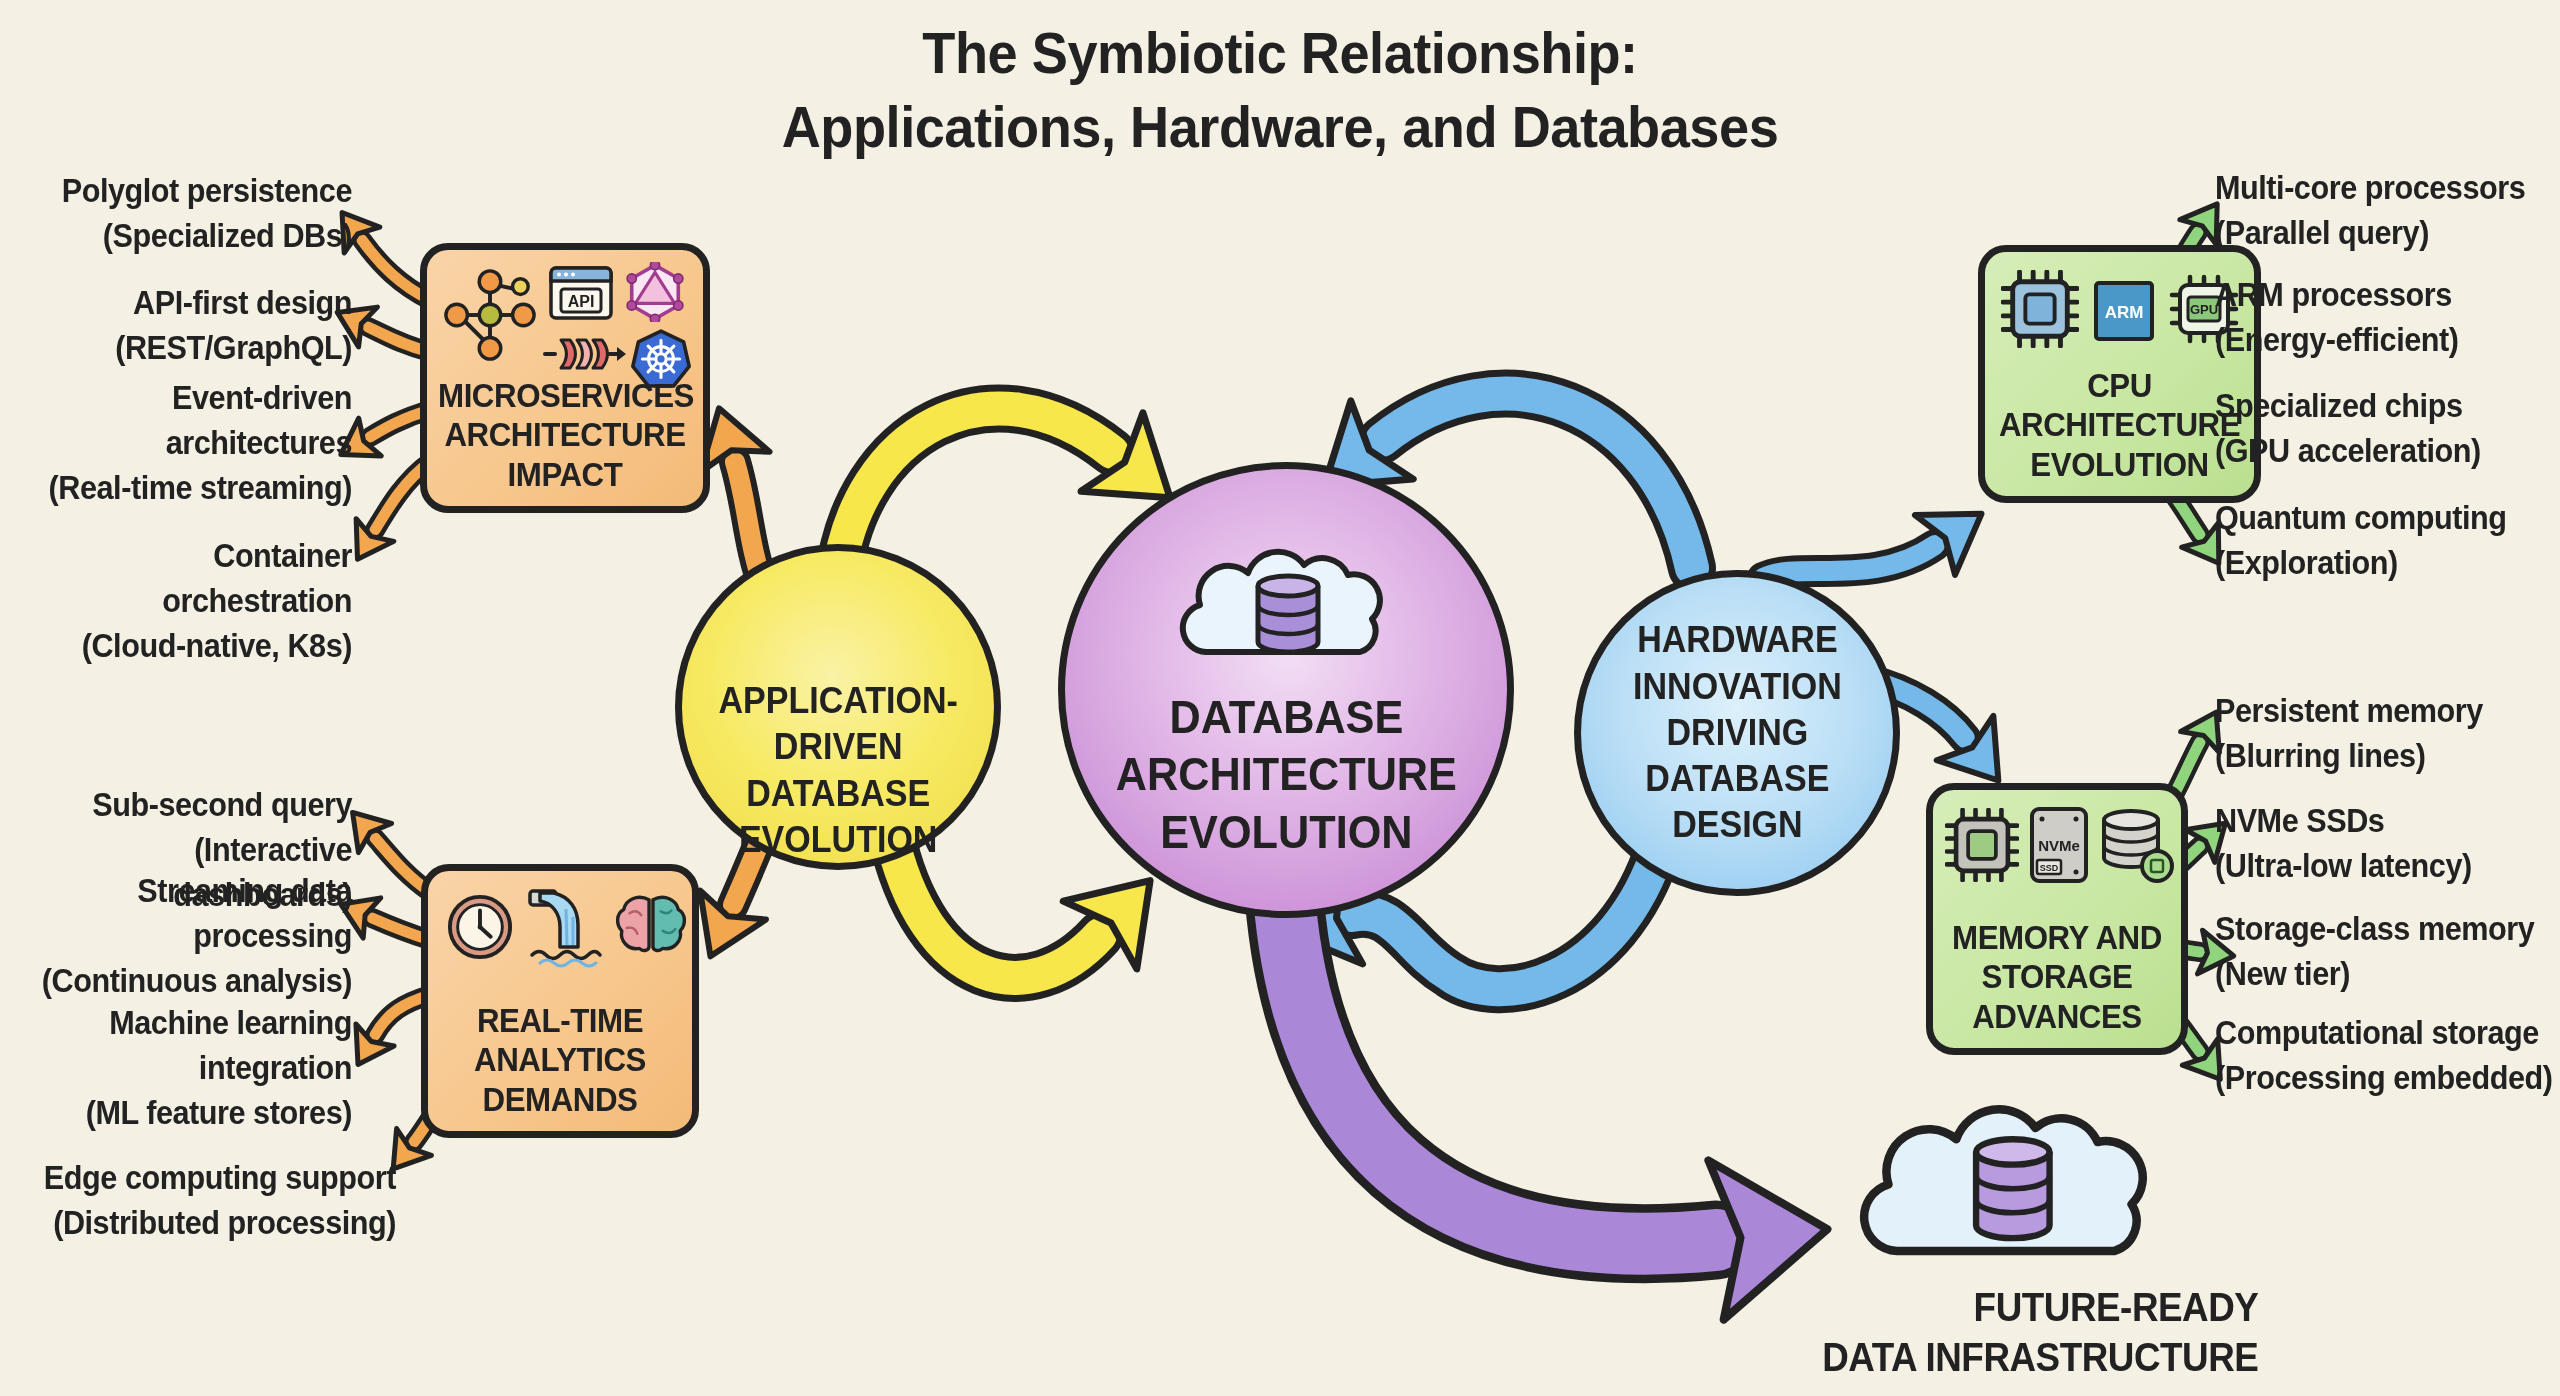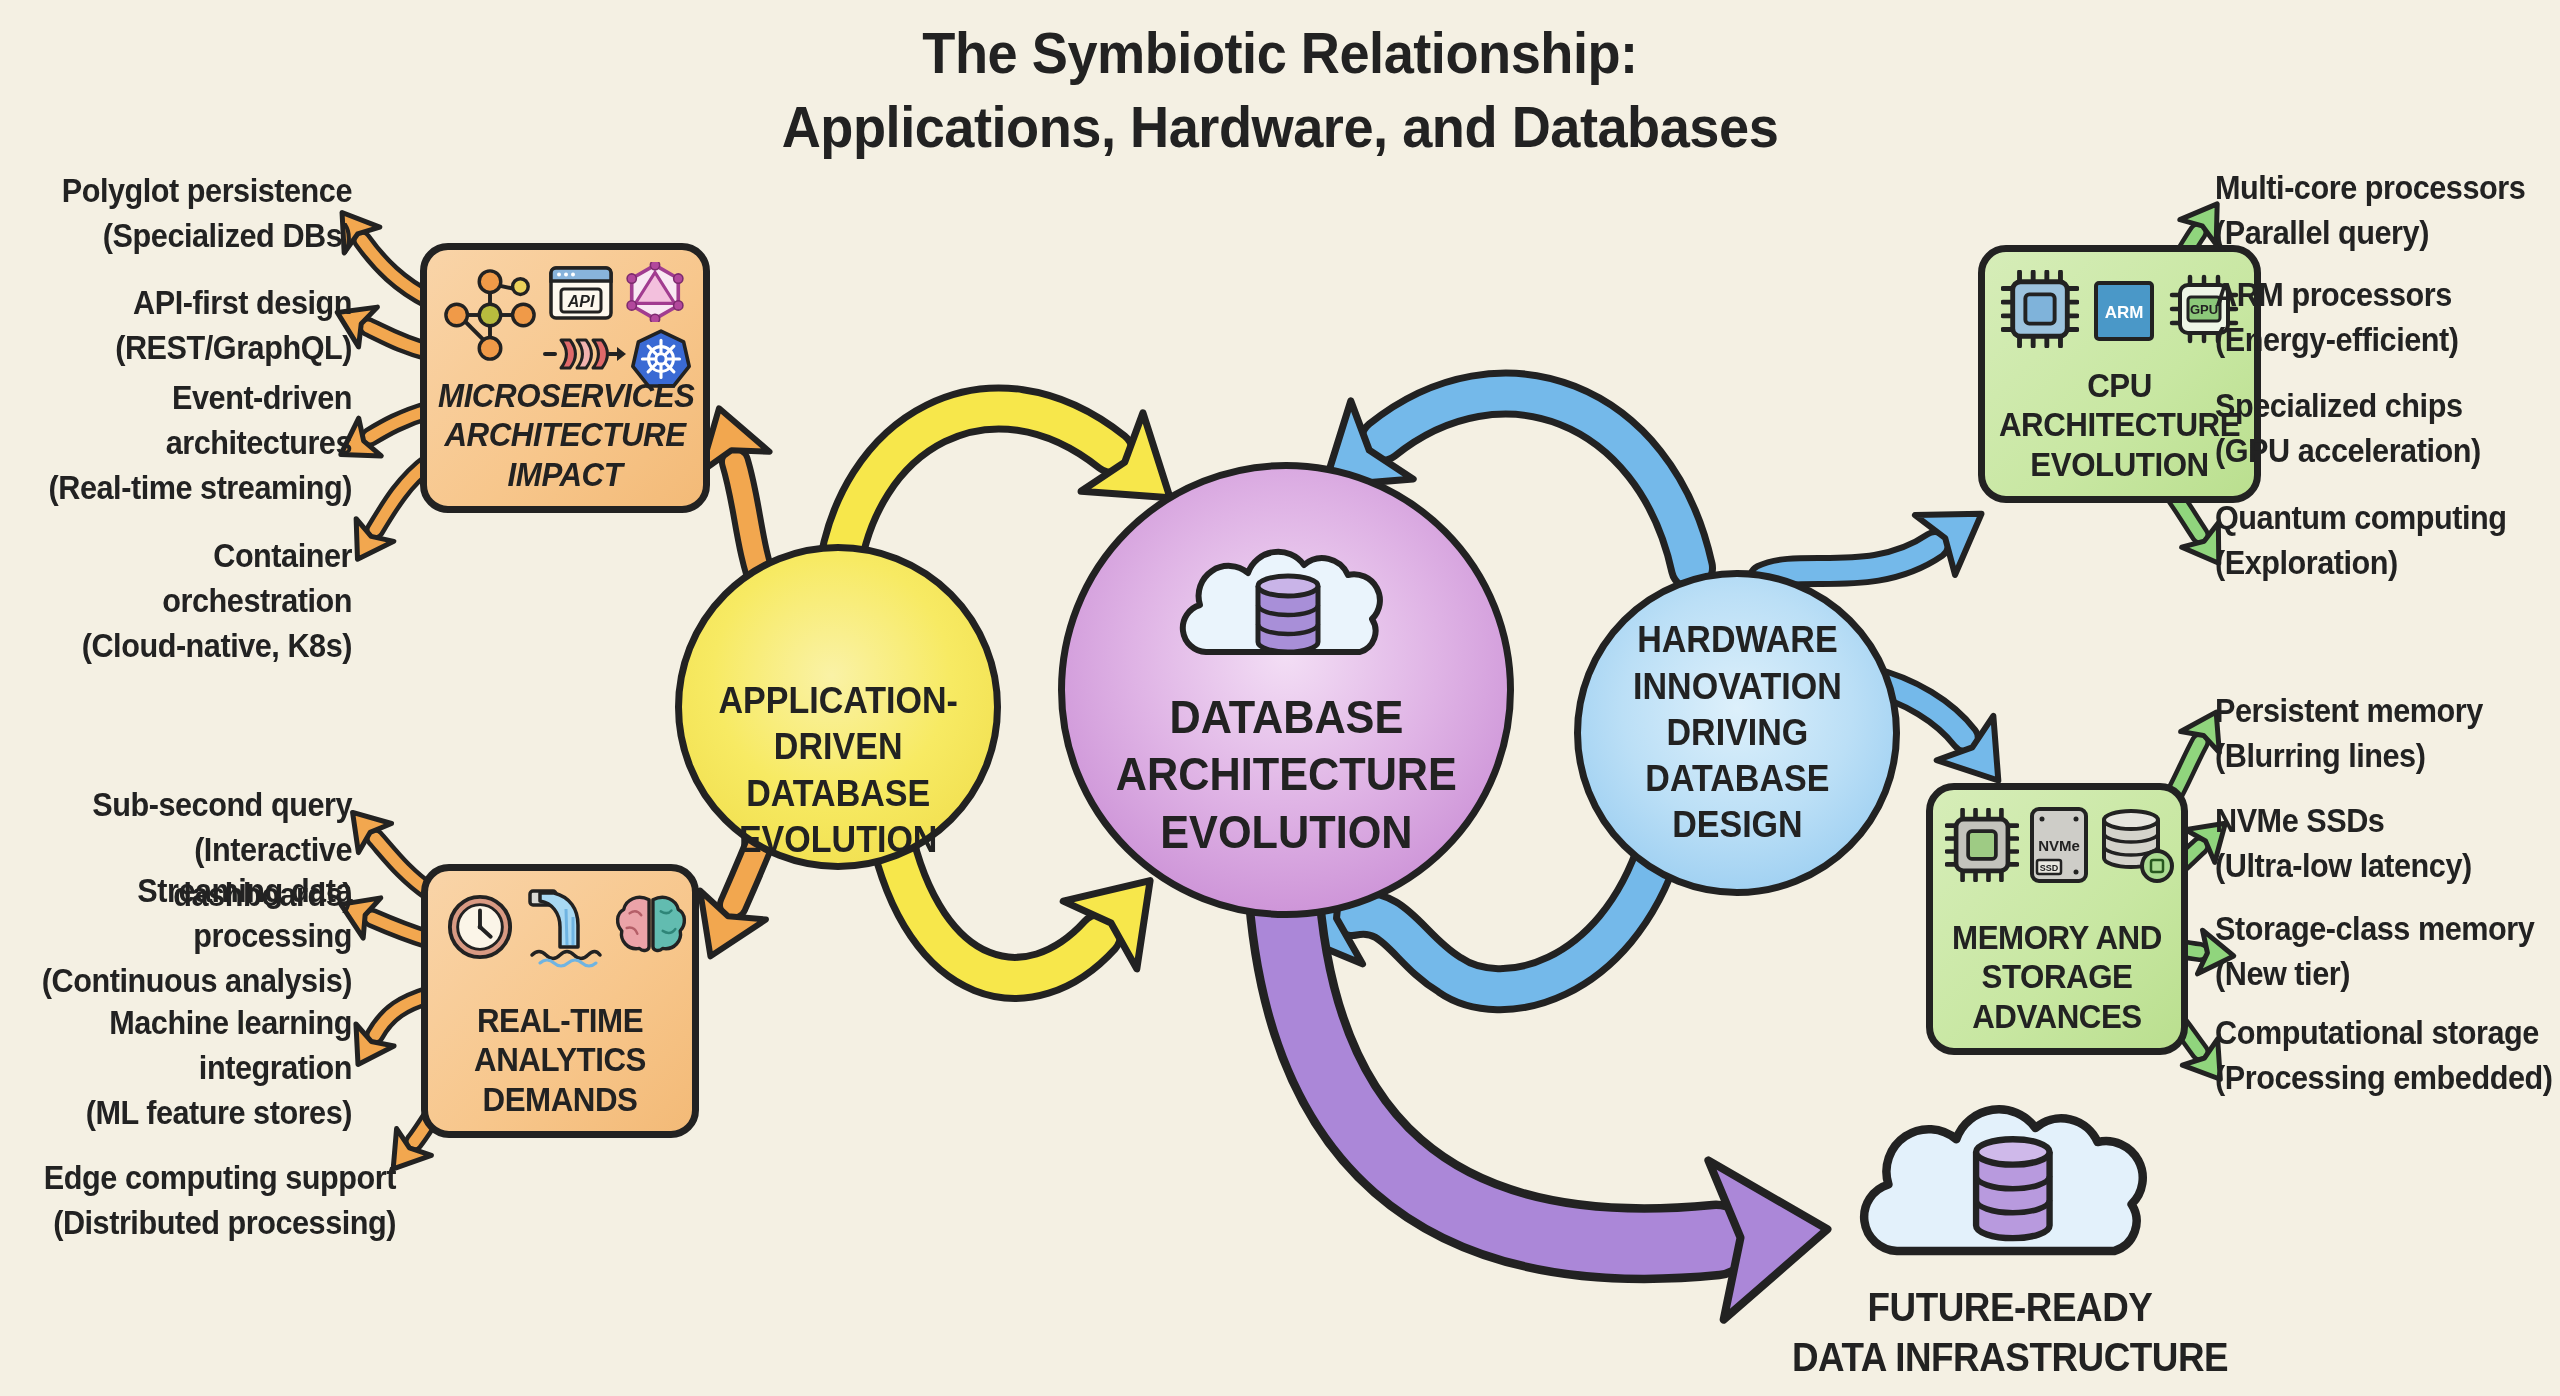--- a/index.html
+++ b/index.html
@@ -25,28 +25,28 @@
   #title{position:absolute;left:630px;top:16px;width:1300px;z-index:3;text-align:center;
     font-weight:700;font-size:57px;line-height:1.3;transform:scaleX(0.95);letter-spacing:-0.5px;}
   .icon{position:absolute;}
   #app-circle{left:675px;top:544px;width:326px;height:326px;font-size:37px;line-height:1.25;
     background:radial-gradient(circle at 48% 40%, #faf2a6 0%, #f7ea63 48%, #eeda45 100%);justify-content:flex-end;}
   #db-circle{left:1058px;top:462px;width:456px;height:456px;font-size:47px;line-height:1.22;
     background:radial-gradient(circle at 50% 42%, #f3def5 0%, #dfb3e5 45%, #cb90d6 82%, #c184ca 100%);}
   #hw-circle{left:1574px;top:570px;width:326px;height:326px;font-size:37px;line-height:1.25;
     background:radial-gradient(circle at 50% 42%, #ddf0fb 0%, #bbdff6 48%, #8cc6ef 100%);}
   #micro-box{left:420px;top:243px;width:290px;height:270px;
-    background:linear-gradient(135deg,#f9d4a8 0%,#f7c68b 60%,#f3ba77 100%);font-style:italic;}
+    background:linear-gradient(135deg,#f9d4a8 0%,#f7c68b 60%,#f3ba77 100%);}
   #realtime-box{left:421px;top:836px;width:278px;height:274px;
     background:linear-gradient(135deg,#f9d4a8 0%,#f7c68b 60%,#f3ba77 100%);margin-top:28px;}
   #cpu-box{left:1956px;top:245px;width:283px;height:258px;
     background:linear-gradient(135deg,#d6edb8 0%,#c8e7a2 60%,#badf8f 100%);margin-left:22px;}
   #memory-box{left:1878px;top:783px;width:262px;height:272px;
     background:linear-gradient(135deg,#d6edb8 0%,#c8e7a2 60%,#badf8f 100%);margin-left:48px;}
-  #future{position:absolute;left:1740px;top:1070px;width:540px;z-index:2;text-align:center;}
+  #future{position:absolute;left:1740px;top:1070px;width:540px;z-index:2;text-align:right;}
   #future .cloudwrap{display:block;margin:0 auto;}
   #future .ftext{font-weight:700;font-size:40px;line-height:1.25;transform:scaleX(0.92);
     transform-origin:50% 0;letter-spacing:-0.5px;}
   svg text{font-family:"Liberation Sans",sans-serif;}
 </style>
 </head>
 <body>
 
 <div id="canvas">
 

